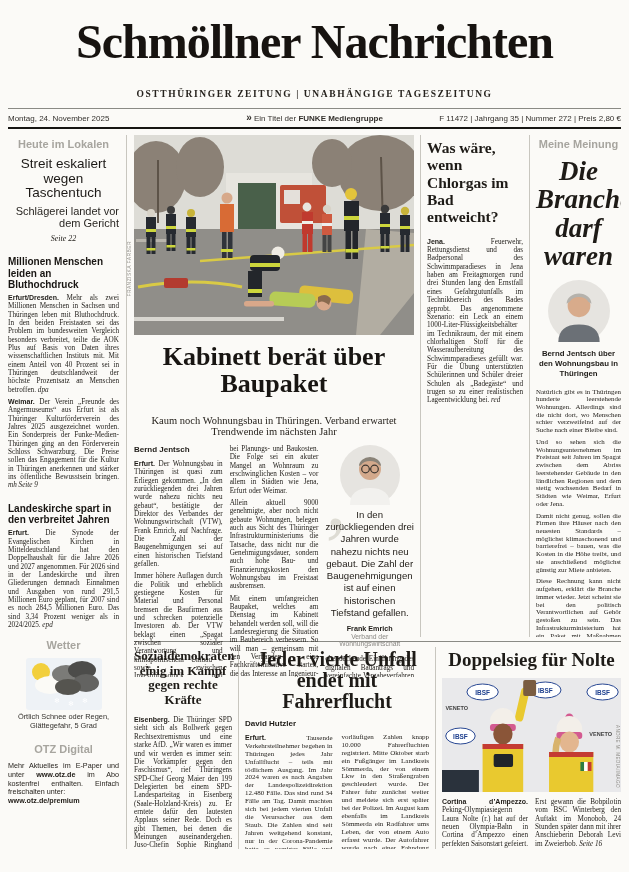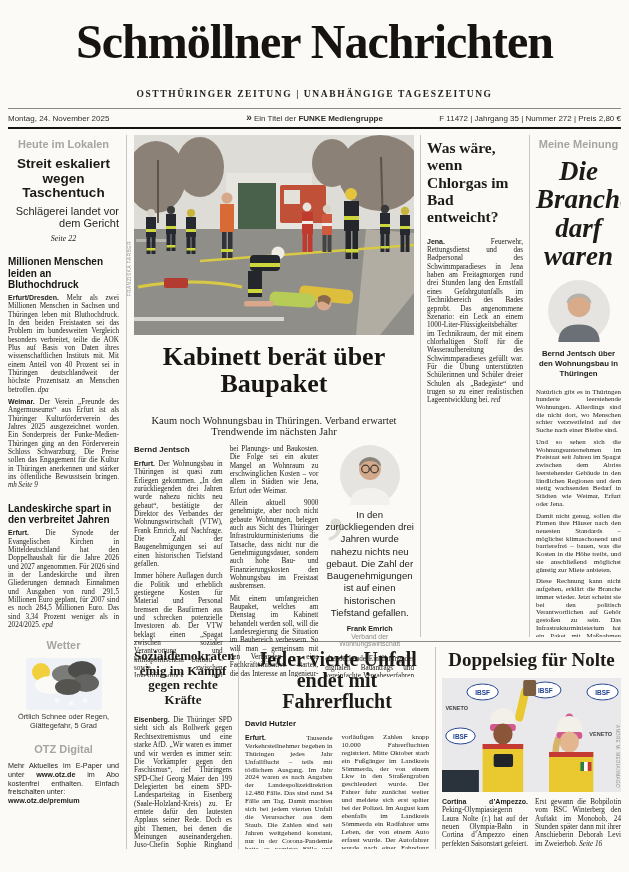--- a/index.html
+++ b/index.html
@@ -28,21 +28,21 @@
   .main-area{width:280px;flex:none;padding-right:6px;position:relative;}
   .chlorine-col{width:96px;flex:none;border-left:1px solid #c8c6bf;padding:0 6px;}
   .opinion-col{flex:1;border-left:1px solid #c8c6bf;padding-left:6px;min-width:0;overflow:hidden;}
   .bottom-sections{display:flex;border-top:1px solid #8a8a85;margin-top:4px;padding-top:5px;flex:1;overflow:hidden;}
   .spd-col{width:98px;flex:none;padding-right:6px;}
   .accident-col{width:184px;flex:none;border-left:1px solid #c8c6bf;padding:0 6px;}
   .bobsled-col{flex:1;border-left:1px solid #c8c6bf;padding-left:6px;min-width:0;}
   
   .gray-head{font-family:"Liberation Sans",sans-serif;font-weight:bold;font-size:11px;
         color:#a7a59f;text-align:center;margin:3px 0 7px;}
-  .teaser-title{font-family:"Liberation Sans",sans-serif;font-weight:bold;font-size:13.5px;
+  .teaser-title{font-family:"Liberation Sans",sans-serif;font-weight:normal;font-size:13.5px;
         text-align:center;line-height:1.08;color:#1c1916;}
   .teaser-sub{font-family:"Liberation Sans",sans-serif;font-size:11px;text-align:right;
         line-height:1.12;color:#2a2723;margin-top:4px;}
   .page-ref{font-size:8px;font-style:italic;text-align:center;margin-top:5px;}
   .rail-headline{font-family:"Liberation Sans",sans-serif;font-weight:bold;font-size:10px;
         line-height:1.12;margin:13px 0 4px;color:#181512;}
   .body-text{font-size:7.2px;line-height:1.16;text-align:justify;hyphens:auto;margin:0 0 4px;}
   .dl{font-family:"Liberation Sans",sans-serif;font-weight:bold;font-size:7px;}
   .sign{font-style:italic;}
   

